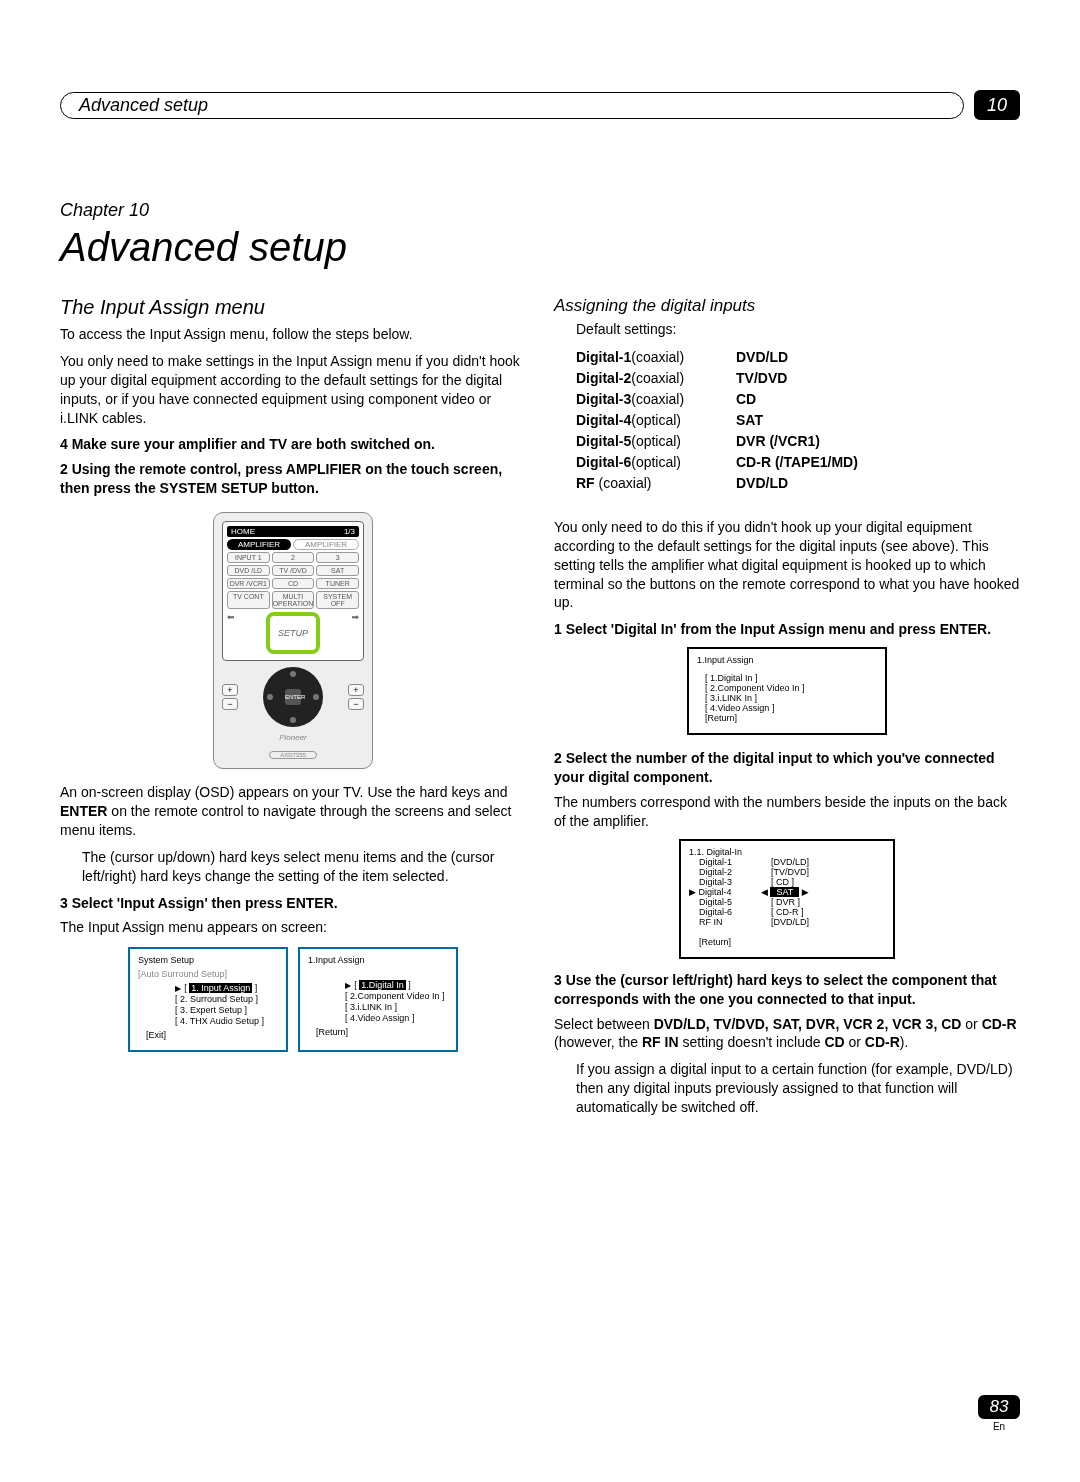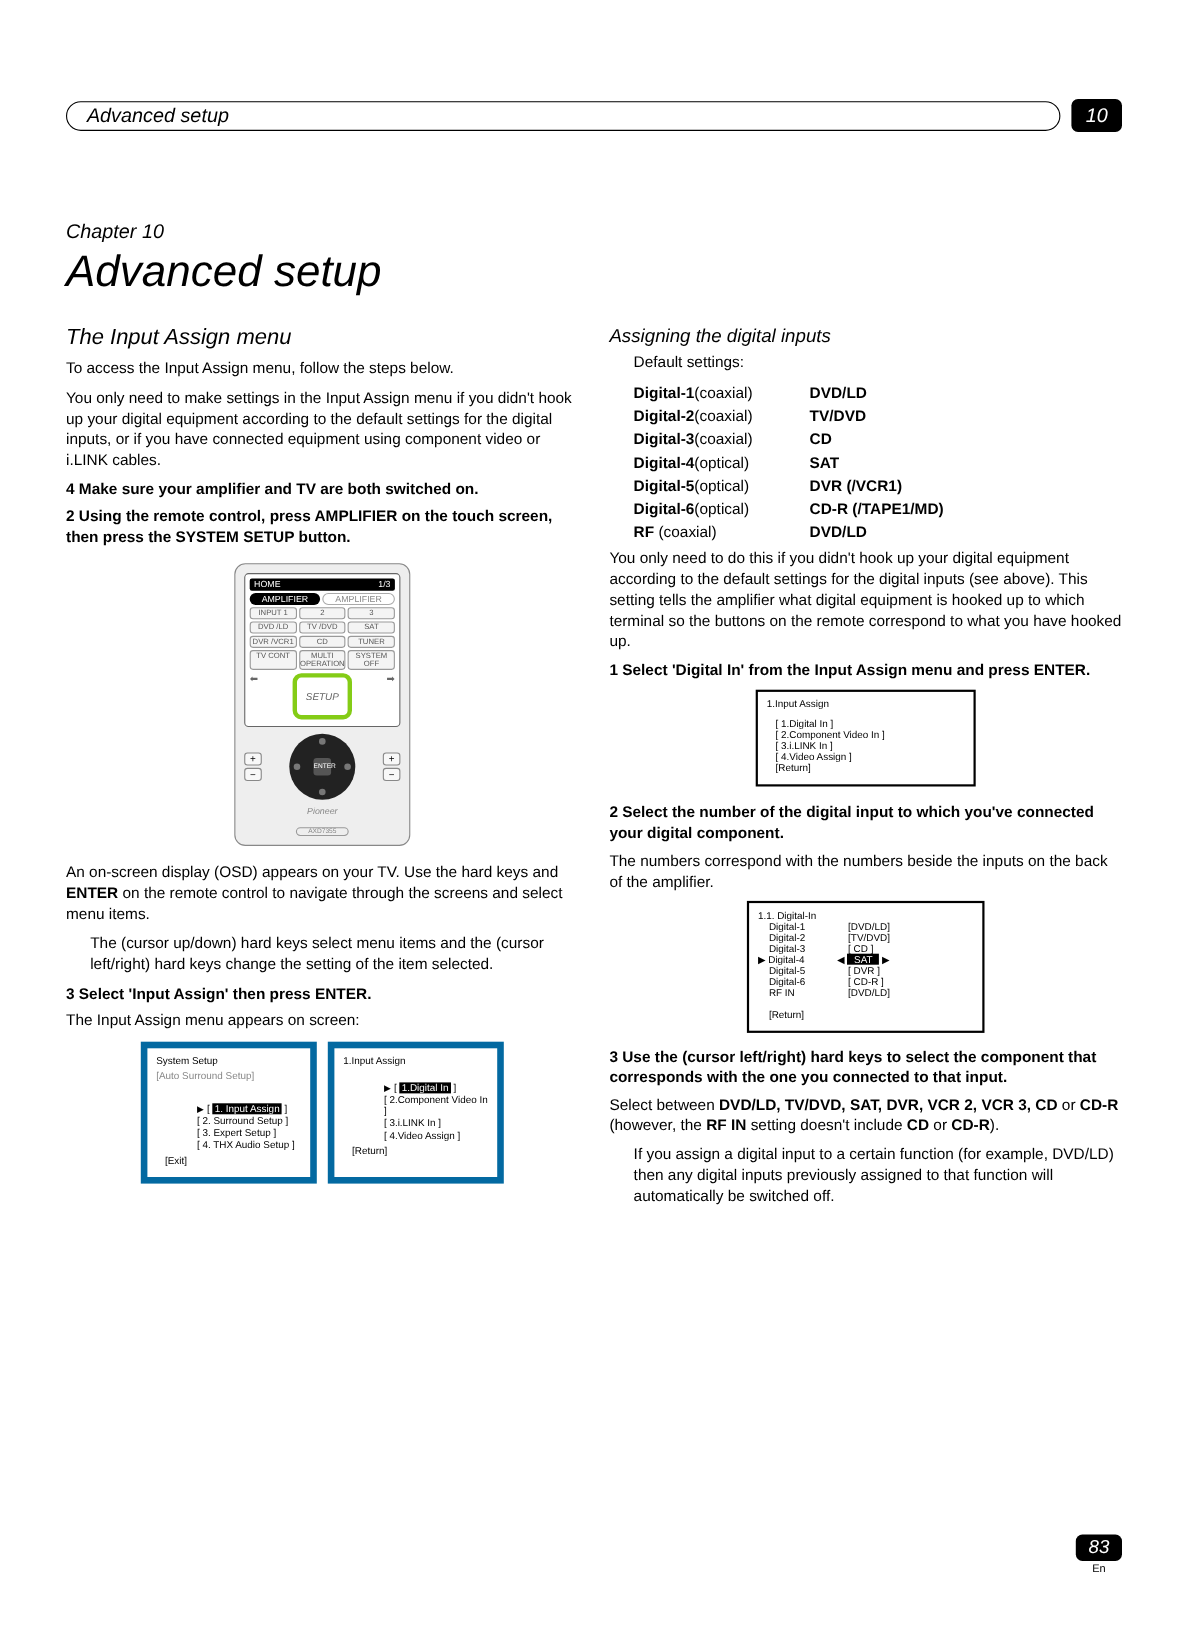--- a/index.html
+++ b/index.html
@@ -32,21 +32,21 @@
     }
     .chapter-label { font-style: italic; font-size: 18px; margin-bottom: 4px; }
     .chapter-title { font-style: italic; font-size: 40px; margin-bottom: 26px; font-weight: normal; }
     .columns { display: flex; gap: 28px; }
     .col { flex: 1; }
     .h2 { font-style: italic; font-size: 20px; margin-bottom: 6px; }
     .h3 { font-style: italic; font-size: 17px; margin-bottom: 4px; }
     p, .para { font-size: 14px; line-height: 1.35; margin-bottom: 8px; }
     .bold-step { font-weight: bold; font-size: 14px; margin-bottom: 6px; line-height: 1.35; }
     .indent { margin-left: 22px; }
-    .defaults { font-size: 14px; line-height: 1.5; margin-bottom: 4px; }
+    .defaults { font-size: 14px; line-height: 1.5; margin-bottom: 24px; }
     .defaults .row { display: flex; }
     .defaults .k { width: 160px; }
     .defaults b { font-weight: bold; }
     .remote-fig { width: 160px; margin: 14px auto 14px auto; border: 1px solid #888; border-radius: 10px; background: #eee; padding: 8px; }
     .remote-screen { background: #fff; border: 1px solid #666; border-radius: 4px; padding: 4px 4px 6px 4px; font-size: 8px; }
     .rs-home { background:#000; color:#fff; padding:1px 4px; display:flex; justify-content:space-between; border-radius:2px; margin-bottom:2px;}
     .rs-amp { display:flex; gap:2px; margin-bottom:2px; }
     .rs-amp .on { background:#000; color:#fff; border-radius:6px; padding:1px 4px; flex:1; text-align:center;}
     .rs-amp .off { border:1px solid #aaa; border-radius:6px; padding:0 4px; flex:1; text-align:center; color:#888;}
     .rs-grid { display:grid; grid-template-columns: repeat(3,1fr); gap:2px; }
@@ -55,23 +55,23 @@
     .remote-pad { margin-top:6px; display:flex; align-items:center; justify-content:space-between; }
     .dpad { width:60px; height:60px; background:#222; border-radius:50%; position:relative; }
     .dpad .c { position:absolute; top:22px; left:22px; width:16px; height:16px; background:#555; border-radius:3px; color:#fff; font-size:6px; text-align:center; line-height:16px;}
     .dpad .dot { position:absolute; width:6px; height:6px; background:#777; border-radius:50%; }
     .volbtn { width:16px; }
     .volbtn div { border:1px solid #888; border-radius:3px; text-align:center; font-size:9px; margin:2px 0; background:#f8f8f8;}
     .remote-brand { text-align:center; font-size:8px; color:#888; margin-top:6px; font-style:italic;}
     .remote-hw { text-align:center; margin-top:2px; }
     .remote-hw span { display:inline-block; border:1px solid #999; border-radius:8px; font-size:6px; padding:0 10px; color:#888;}
     .osd-pair { display:flex; gap:10px; justify-content:center; margin:10px 0 14px 0; }
-    .osd { width: 160px; border: 6px solid #0369a1; padding: 6px 8px 10px 8px; font-size: 9px; font-family: Arial, sans-serif; }
+    .osd { width: 160px; border: 2px solid #0369a1; padding: 6px 8px 10px 8px; font-size: 9px; font-family: Arial, sans-serif; }
     .osd .title { margin-bottom: 4px; }
-    .osd .grey { color: #888; margin-bottom: 20px; }
+    .osd .grey { color: #888; margin-bottom: 4px; }
     .osd .item { margin: 1px 0 1px 8px; padding-left: 29px; }
     .osd .sel { background:#000; color:#fff; display:inline-block; padding:0 2px; }
     .osd .ptr::before { content:"▶"; font-size:8px; margin-right:3px; }
     .osd .ret { margin-top:4px; margin-left:8px; }
     .osd2 { width: 200px; border: 2px solid #000; padding: 6px 8px 10px 8px; font-size: 9px; margin: 8px auto 14px auto;}
     .osd3 { width: 216px; border: 2px solid #000; padding: 6px 8px 10px 8px; font-size: 9px; margin: 6px auto 12px auto;}
     .osd3 .row { display:flex; }
     .osd3 .row .lbl { width:72px; margin-left:10px;}
     .osd3 .row .val { }
     .osd3 .sel { background:#000; color:#fff; padding:0 6px; }

